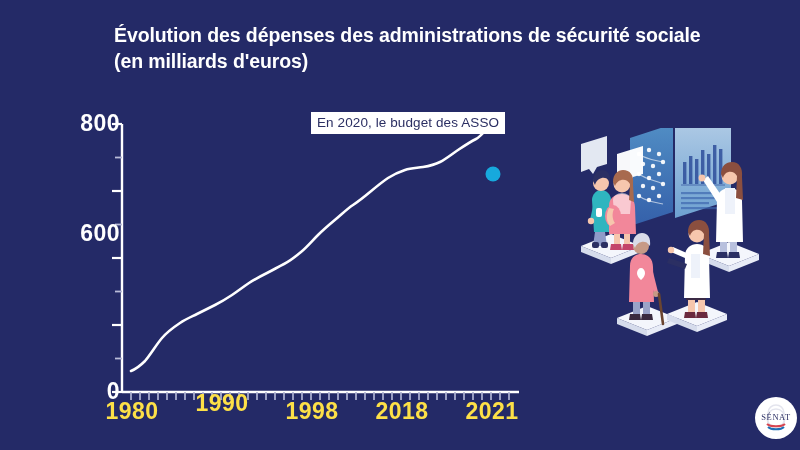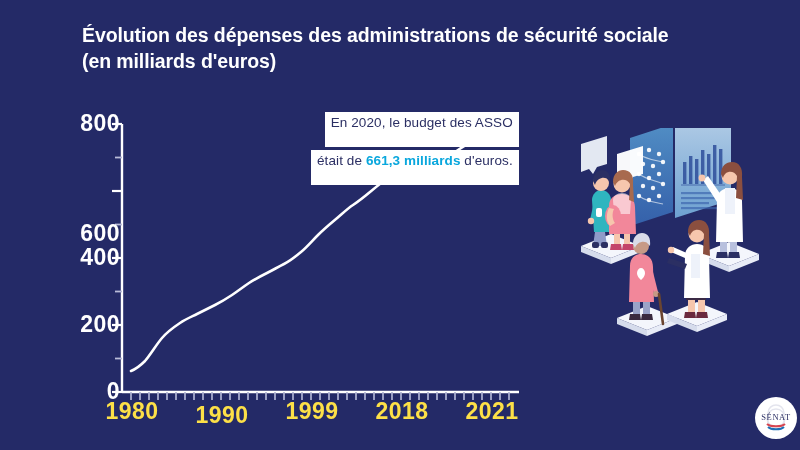--- a/index.html
+++ b/index.html
@@ -24,20 +24,21 @@
     top: 22px;
     width: 640px;
   }
   .title-line {
     color: #ffffff;
     font-size: 19.5px;
     font-weight: bold;
     letter-spacing: -0.1px;
     line-height: 26px;
     white-space: nowrap;
+    margin-left: 32px;
   }
 
   
   #chart {
     position: absolute;
     left: 0;
     top: 0;
     width: 800px;
     height: 450px;
   }
@@ -69,21 +70,21 @@
     top: 112px;
     display: flex;
     flex-direction: column;
     align-items: flex-end;
   }
   .annot-line {
     background: #ffffff;
     color: #2b2f63;
     font-size: 13.5px;
     line-height: 17px;
-    padding: 2px 6px 16px 6px;
+    padding: 2px 6px 3px 6px;
     white-space: nowrap;
     letter-spacing: 0.1px;
   }
   .annot-line + .annot-line { margin-top: 3px; }
   .annot-strong {
     color: #09a7dd;
     font-weight: bold;
   }
 
   
@@ -206,34 +207,31 @@
                C 429,166 434,165 440,162
                C 446,159 452,154 458,150
                C 464,146 470,142 476,139
                C 482,136 487,128 493,122" fill="none" stroke="#ffffff" stroke-width="2.6" stroke-linecap="round" stroke-linejoin="round"></path>
 
       <circle cx="493" cy="174" r="7.5" fill="#17a9dd"></circle>
     </svg>
 
     <div class="ytick-label" style="left:62px; top:110px;">800</div>
     <div class="ytick-label" style="left:62px; top:177px;margin-top:43px;">600</div>
-    <div class="ytick-label" style="left:62px; top:244px;">400</div>
-    <div class="ytick-label" style="left:62px; top:311px;">200</div>
     <div class="ytick-label" style="left:62px; top:378px;">0</div>
 
     <div class="xtick-label" style="left:90px; top:398px;">1980</div>
-    <div class="xtick-label" style="left:180px; top:402px;">1990</div>
-    <div class="xtick-label" style="left:270px; top:398px;">1999</div>
+    <div class="xtick-label" style="left:180px; top:390px;">1990</div>
+    <div class="xtick-label" style="left:270px; top:398px;">1998</div>
     <div class="xtick-label" style="left:360px; top:398px;">2018</div>
     <div class="xtick-label" style="left:450px; top:398px;">2021</div>
   </div>
 
   <div id="annotation">
     <div class="annot-line">En 2020, le budget des ASSO</div>
-    <div class="annot-line"><span>était de </span><span class="annot-strong">661,3 milliards</span><span> d'euros.</span></div>
   </div>
 
   <div id="illustration">
     <svg width="215" height="228" viewBox="0 0 215 228" aria-hidden="true">
       <defs>
         <linearGradient id="panelGrad" x1="0" y1="0" x2="0" y2="1">
           <stop offset="0%" stop-color="#63b6ea" stop-opacity="0.95"></stop>
           <stop offset="100%" stop-color="#3e7fd0" stop-opacity="0.85"></stop>
         </linearGradient>
         <linearGradient id="panelGrad2" x1="0" y1="0" x2="0" y2="1">

